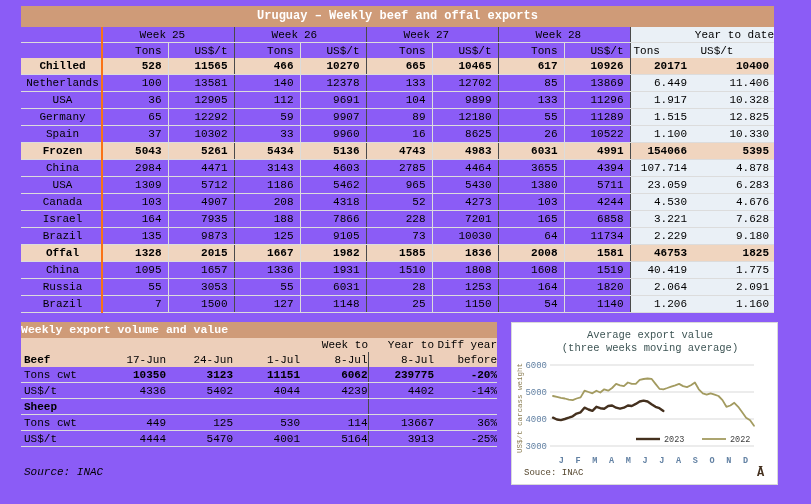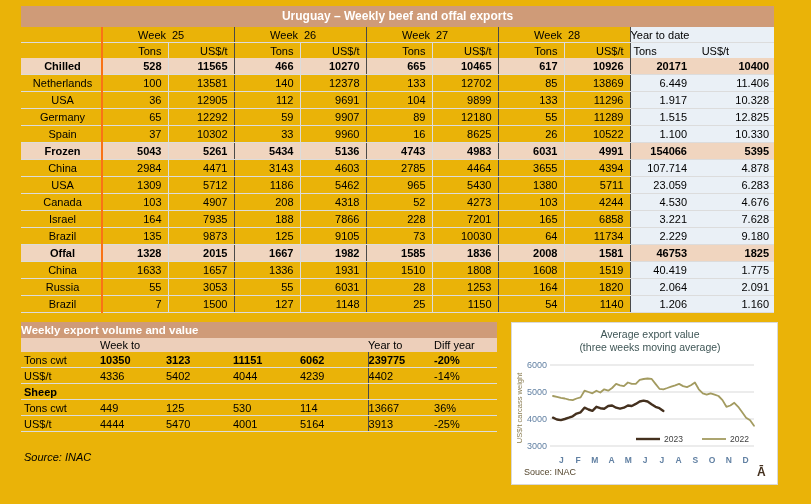--- a/index.html
+++ b/index.html
@@ -1,46 +1,46 @@
 <!DOCTYPE html>
 <html style="--header_bar: #CF9B78; --section_bg: #F0D5BF; --subheader_bg: #EDCFBA; --ytd_bg: #EAF0F6; --series_2023: #44301E; --series_2022: #A39B60;"><head>
 <meta charset="utf-8">
 <style>
   html,body{margin:0;padding:0;background:#fff;}
-  .page{position:relative;width:811px;height:504px;background:#eab308;
-        font-family:Liberation Sans, sans-serif;color:#000;overflow:hidden;}
+  .page{position:relative;width:811px;height:504px;background:#8b5cf6;
+        font-family:Liberation Mono, monospace;color:#000;overflow:hidden;}
 
   
   .main-wrap{position:absolute;left:21px;top:6px;width:753px;}
   .bar{height:21px;line-height:21px;background:var(--header_bar,#CF9B78);
        color:#fff;font-weight:bold;font-size:12px;text-align:center;}
   table{border-collapse:collapse;table-layout:fixed;width:100%;}
   #main td{font-size:11px;height:16px;padding:0 6px 0 0;text-align:right;
            white-space:nowrap;overflow:hidden;}
   #main thead td{height:15px;}
   #main .wk-row td{border-bottom:1px solid #DCDCDC;}
   #main tbody td{border-bottom:1px solid #DCDCDC;}
   #main .lbl{text-align:center;padding:0 0 0 3px;border-right:2px solid #f97316;}
   #main .sep-l{border-right:1px solid #DCDCDC;}
   #main .sep-d{border-right:1px solid #4a4a4a;}
   #main .ytd{background:var(--ytd_bg,#EAF0F6);}
   #main .ytd-tons{padding-right:9px;}
   #main .ytd-usd{padding-right:5px;}
   #main tr.section td{background:var(--section_bg,#F0D5BF);font-weight:bold;}
   #main .wl{text-align:right;padding-right:2px;}
   #main .wn{text-align:left;padding-left:4px;}
-  #main .ytd-h{text-align:left;padding:0;}
+  #main .ytd-h{text-align:right;padding:0;}
   .ytd-flex{display:flex;padding-left:3px;}
   .ytd-flex .usd-mid{margin:0 auto;}
 
   
   .weekly-wrap{position:absolute;left:21px;top:322px;width:476px;}
   .bar2{height:16px;line-height:16px;background:var(--header_bar,#CF9B78);
         color:#fff;font-weight:bold;font-size:11.5px;text-align:left;}
-  #weekly td{font-size:11px;height:15px;padding:0;text-align:left;
+  #weekly td{font-size:11px;height:15px;padding:0;text-align:right;
              white-space:nowrap;overflow:hidden;}
   #weekly thead td{background:var(--subheader_bg,#EDCFBA);}
   #weekly .r1 td{height:14px;}
   #weekly .wlbl{text-align:left;padding-left:3px;}
   #weekly .b{font-weight:bold;}
   #weekly .dkr{border-right:1px solid #4a4a4a;}
   #weekly tbody td{border-bottom:1px solid #DCDCDC;}
   .src-line{font-size:11px;font-style:italic;margin:19px 0 0 3px;}
 
   
@@ -258,21 +258,21 @@
             <td class="sep-d">1982</td>
             <td class="sep-l">1585</td>
             <td class="sep-d">1836</td>
             <td class="sep-l">2008</td>
             <td class="sep-d">1581</td>
             <td class="ytd ytd-tons">46753</td>
             <td class="ytd ytd-usd">1825</td>
           </tr>
           <tr>
             <td class="lbl">China</td>
-            <td class="sep-l">1633</td>
+            <td class="sep-l">1095</td>
             <td class="sep-d">1657</td>
             <td class="sep-l">1336</td>
             <td class="sep-d">1931</td>
             <td class="sep-l">1510</td>
             <td class="sep-d">1808</td>
             <td class="sep-l">1608</td>
             <td class="sep-d">1519</td>
             <td class="ytd ytd-tons">40.419</td>
             <td class="ytd ytd-usd">1.775</td>
           </tr>
@@ -317,20 +317,29 @@
           <col style="width:68px">
           <col style="width:66px">
           <col style="width:63px">
       </colgroup>
       <thead>
         <tr class="r1">
           <td class="wlbl"></td>
           <td colspan="4">Week to</td>
           <td>Year to</td>
           <td>Diff year</td>
+        </tr>
+        <tr class="r2">
+          <td class="wlbl b">Beef</td>
+          <td>17-Jun</td>
+          <td>24-Jun</td>
+          <td>1-Jul</td>
+          <td class="dkr">8-Jul</td>
+          <td>8-Jul</td>
+          <td>before</td>
         </tr>
       </thead>
       <tbody>
           <tr>
             <td class="wlbl">Tons cwt</td>
             <td class="b">10350</td>
             <td class="b">3123</td>
             <td class="b">11151</td>
             <td class="dkr b">6062</td>
             <td class="b">239775</td>

